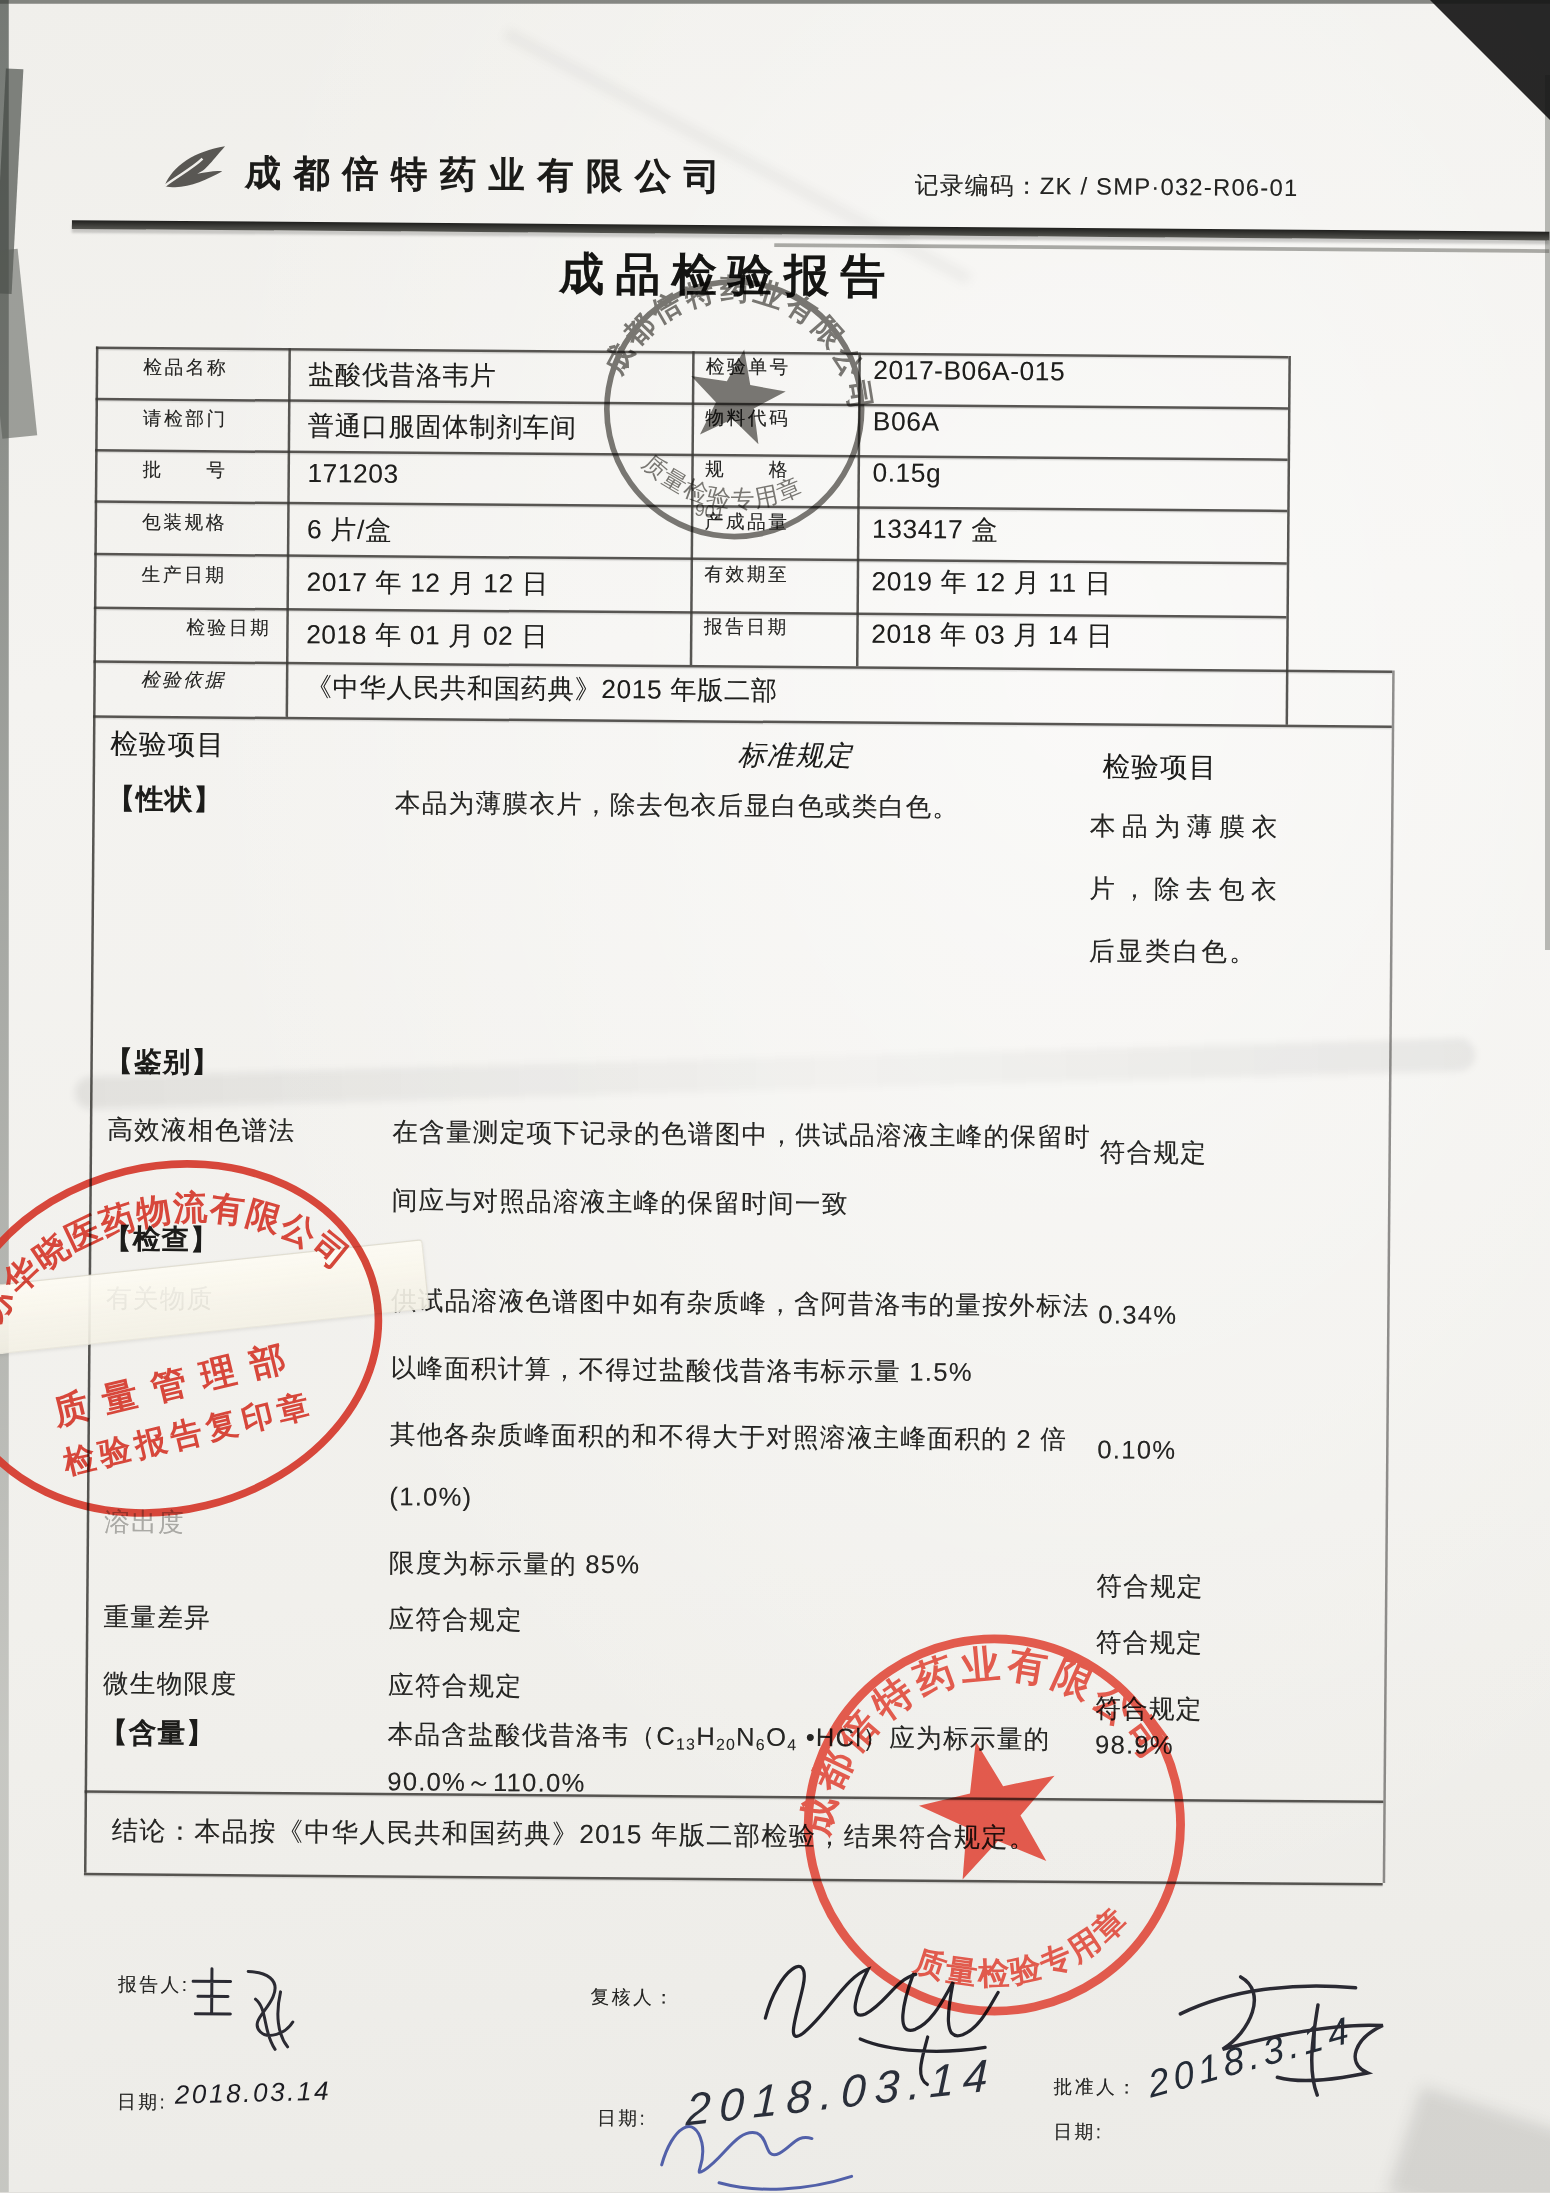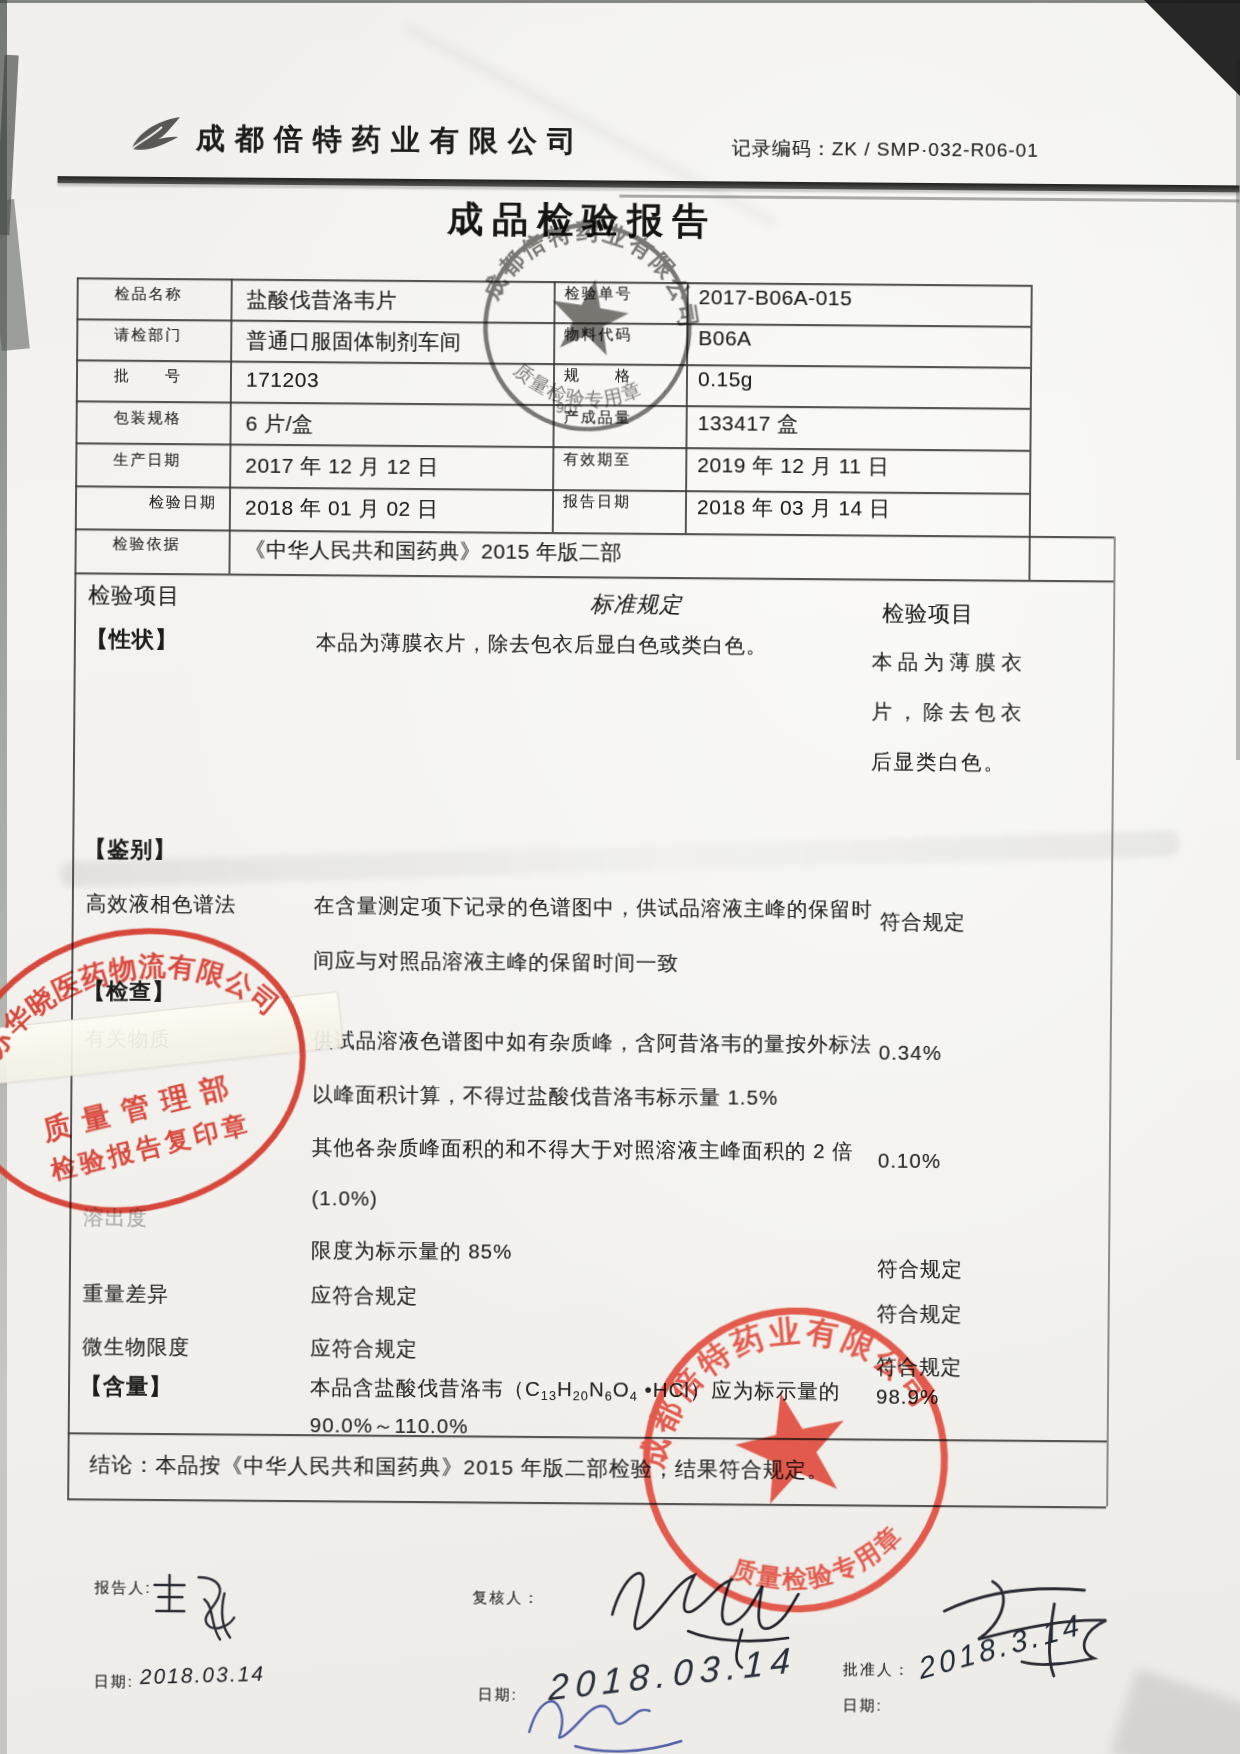--- a/index.html
+++ b/index.html
@@ -117,21 +117,21 @@
     <div class="t label" style="left:116px;top:450px;">生产日期</div>
     <div class="t value" style="left:248px;top:450px;">2017 年 12 月 12 日</div>
     <div class="t label" style="left:566px;top:446px;">有效期至</div>
     <div class="t value" style="left:700px;top:446px;">2019 年 12 月 11 日</div>
 
     <div class="t label" style="left:116px;top:492px;margin-left:36px;">检验日期</div>
     <div class="t value" style="left:248px;top:492px;">2018 年 01 月 02 日</div>
     <div class="t label" style="left:566px;top:488px;">报告日期</div>
     <div class="t value" style="left:700px;top:488px;">2018 年 03 月 14 日</div>
 
-    <div class="t label" style="left:116px;top:534px;">检验依据</div>
+    <div class="t label" style="left:116px;top:534px;font-style:italic;">检验依据</div>
     <div class="t value" style="left:248px;top:534px;">《中华人民共和国药典》2015 年版二部</div>
 
     <div class="t sect" style="left:92px;top:580px;font-weight:normal;">检验项目</div>
     <div class="t sect" style="left:594px;top:585px;font-weight:normal;font-style:italic;">标准规定</div>
     <div class="t sect" style="left:886px;top:592px;font-weight:normal;">检验项目</div>
 
     <div class="t sect" style="left:90px;top:624px;">【性状】</div>
     <div class="t std" style="left:320px;top:626px;">本品为薄膜衣片，除去包衣后显白色或类白色。</div>
     <div class="t res appearance-res" style="left:876px;top:630px;">本品为薄膜衣片，除去包衣后显类白色。</div>
 

